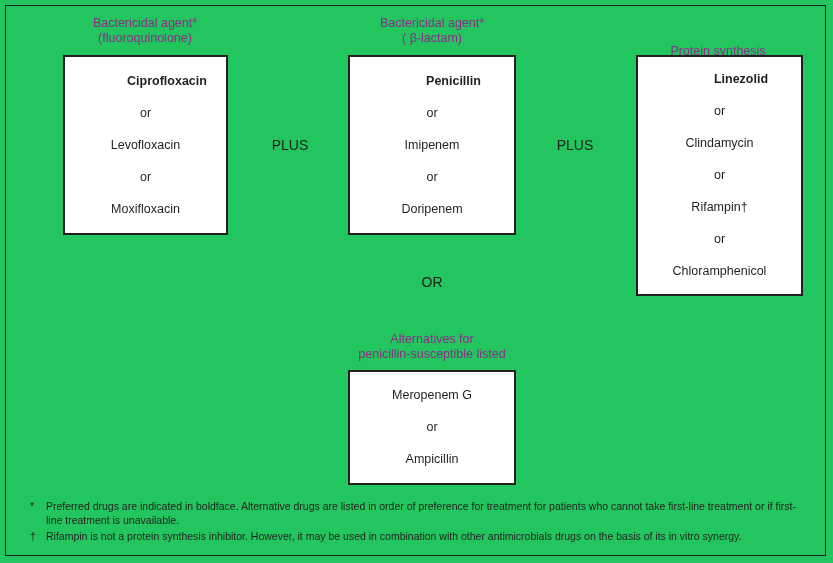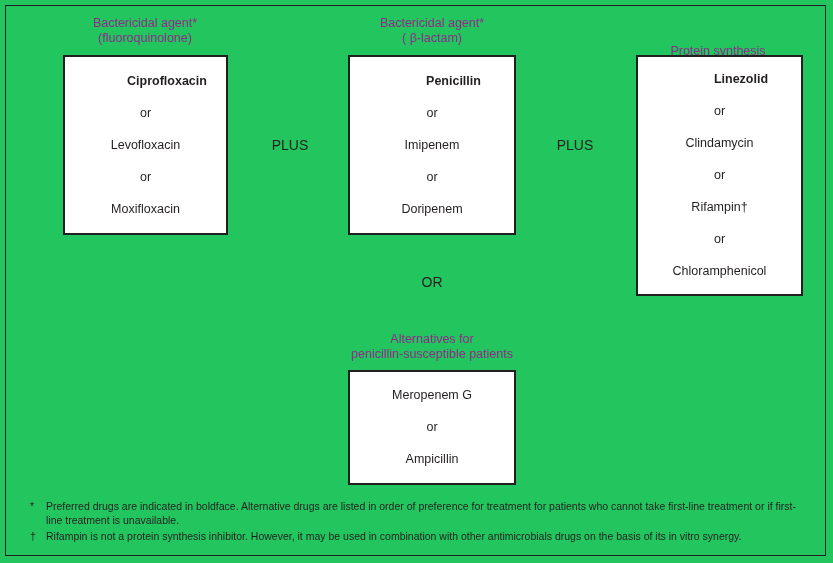--- a/index.html
+++ b/index.html
@@ -141,21 +141,21 @@
     <div class="drug-line conj" style="margin-bottom:17px;">or</div>
     <div class="drug-line" style="margin-bottom:17px;">Rifampin†</div>
     <div class="drug-line conj" style="margin-bottom:17px;">or</div>
     <div class="drug-line">Chloramphenicol</div>
   </div>
 
   <div class="connector" style="left:382px; top:274px; width:100px;">OR</div>
 
   <div class="col-heading" style="left:327px; top:332px; width:210px;">
     <div>Alternatives for</div>
-    <div>penicillin-susceptible patients</div>
+    <div>penicillin-susceptible listed</div>
   </div>
 
   <div class="drug-box" style="left:348px; top:370px; width:168px; height:115px;">
     <div class="drug-line" style="margin-bottom:17px;">Meropenem G</div>
     <div class="drug-line conj" style="margin-bottom:17px;">or</div>
     <div class="drug-line">Ampicillin</div>
   </div>
 
   <div class="footnotes">
     <div class="footnote-row">

